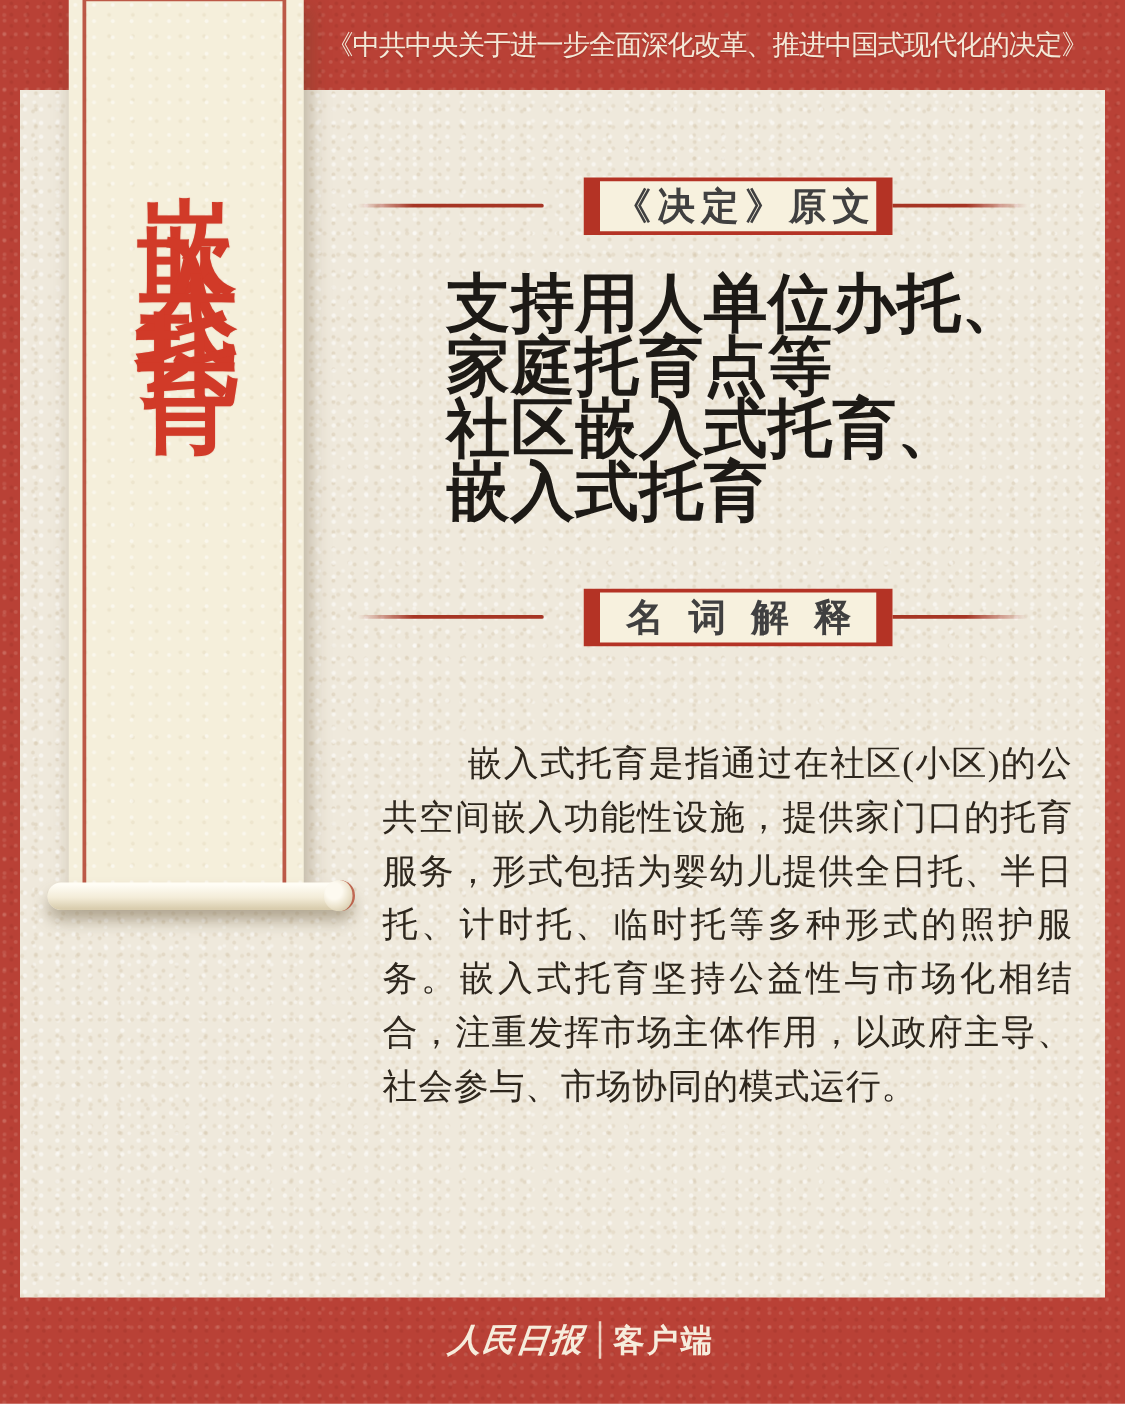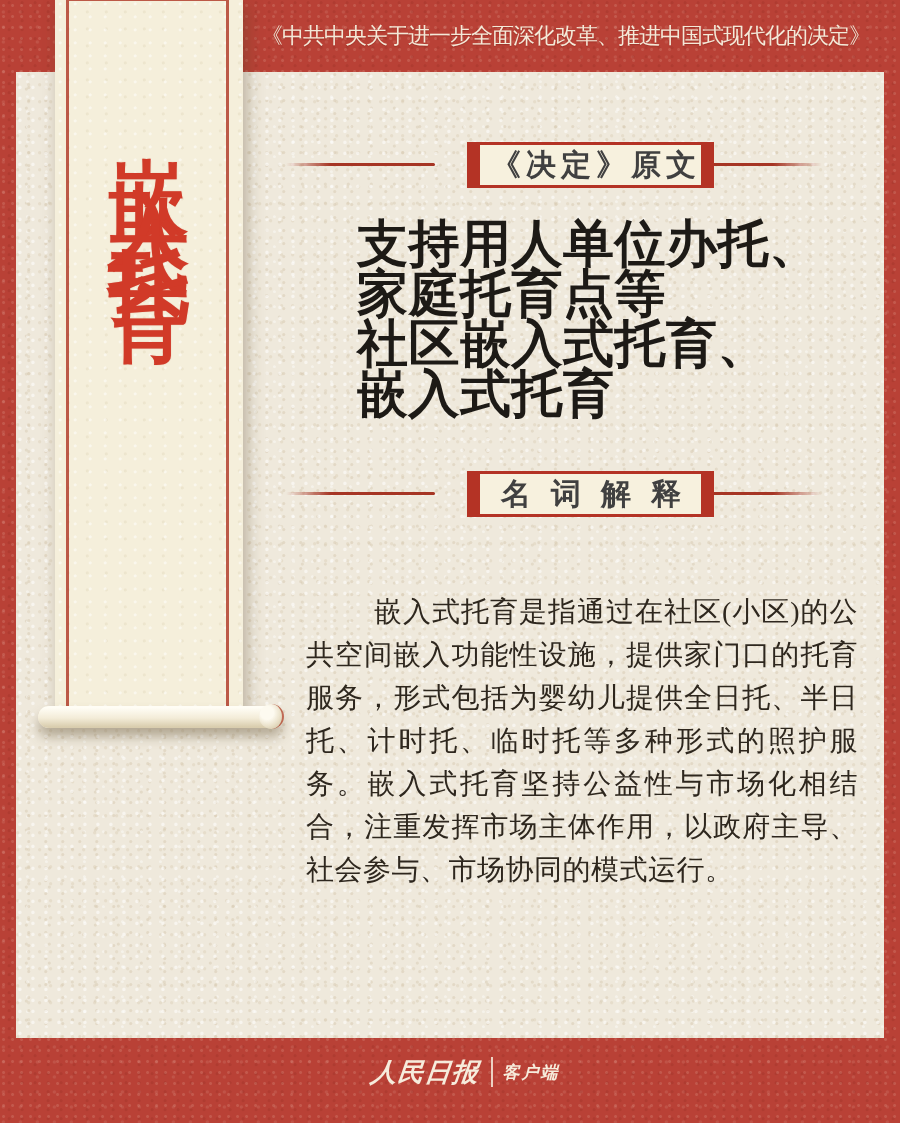--- a/index.html
+++ b/index.html
@@ -103,21 +103,21 @@
   }
   .brand-script{
     font-size:26px;font-style:italic;font-weight:700;letter-spacing:1px;
     transform:skewX(-6deg);white-space:nowrap;
   }
   .brand-divider{
     width:2px;height:30px;background:rgba(246,236,220,.85);margin:0 10px 0 12px;
   }
   .brand-client{
     font-family:"Liberation Sans","DejaVu Sans",sans-serif;
-    font-size:17px;font-weight:800;letter-spacing:2px;white-space:nowrap;font-style:italic;
+    font-size:25px;font-weight:800;letter-spacing:2px;white-space:nowrap;
   }
 </style>
 </head>
 <body>
 
 <div class="page">
 
   <div class="header-title">《中共中央关于进一步全面深化改革、推进中国式现代化的决定》</div>
 
   <div class="paper"></div>

